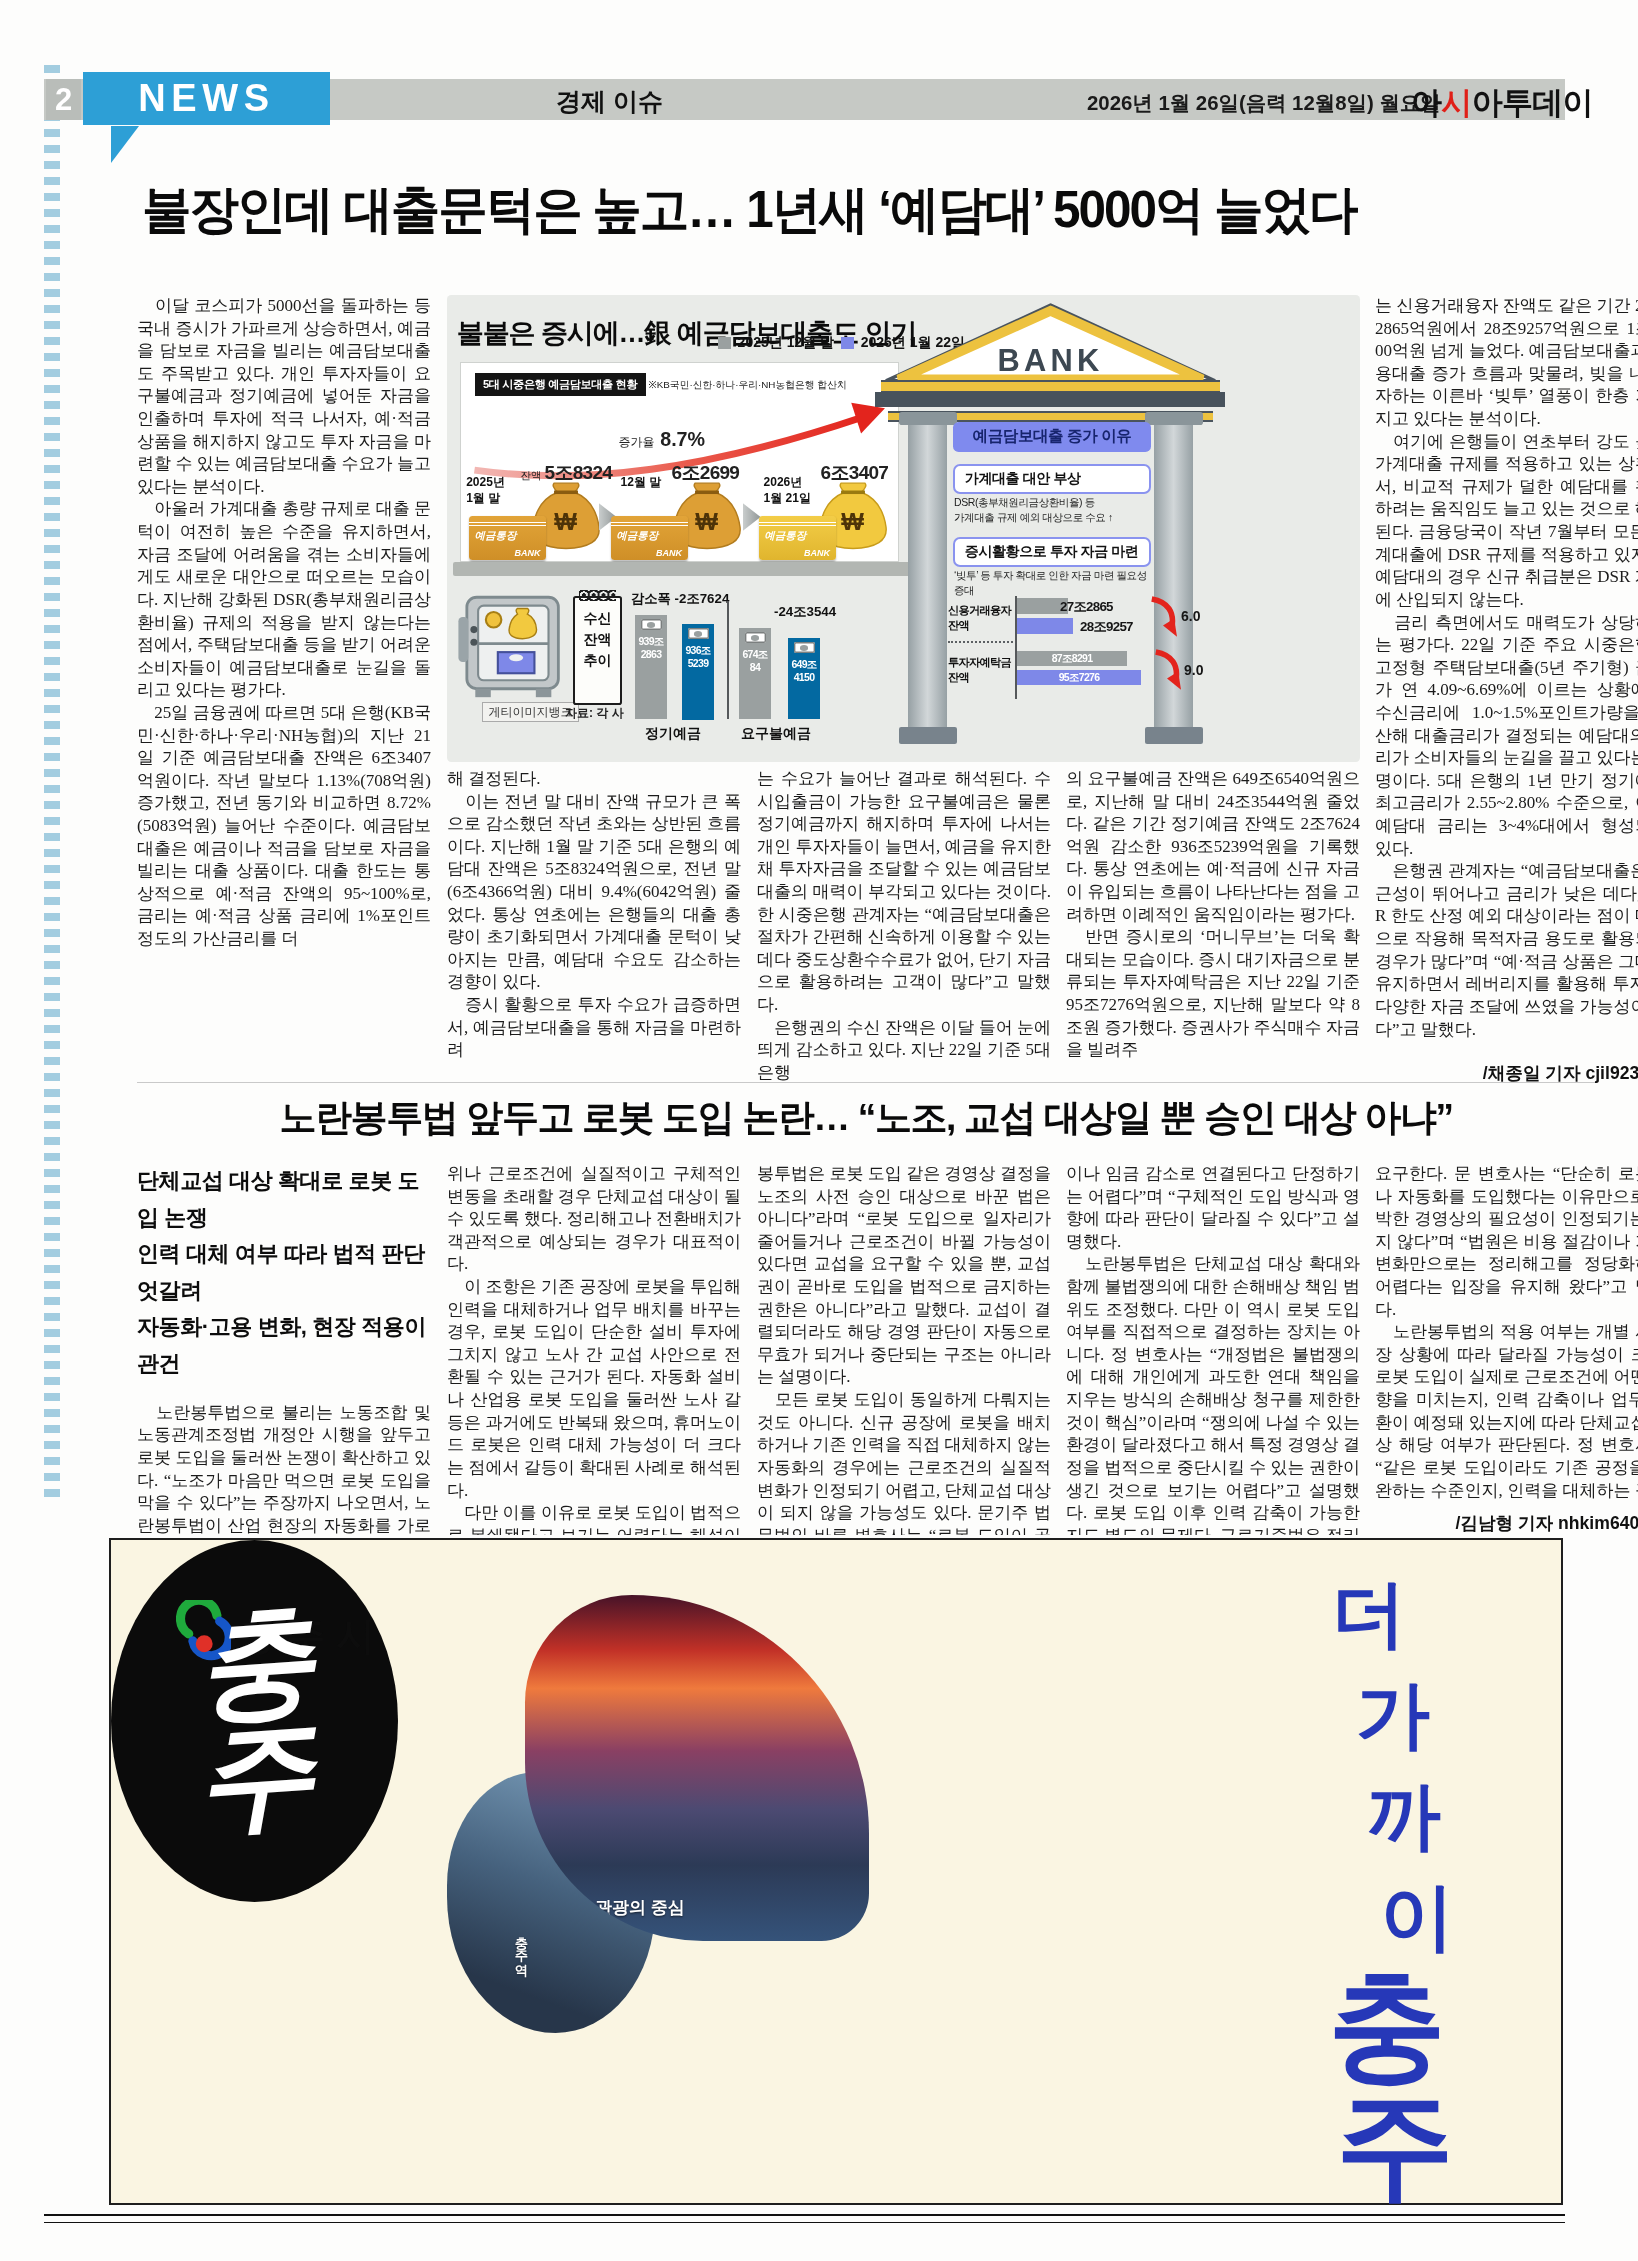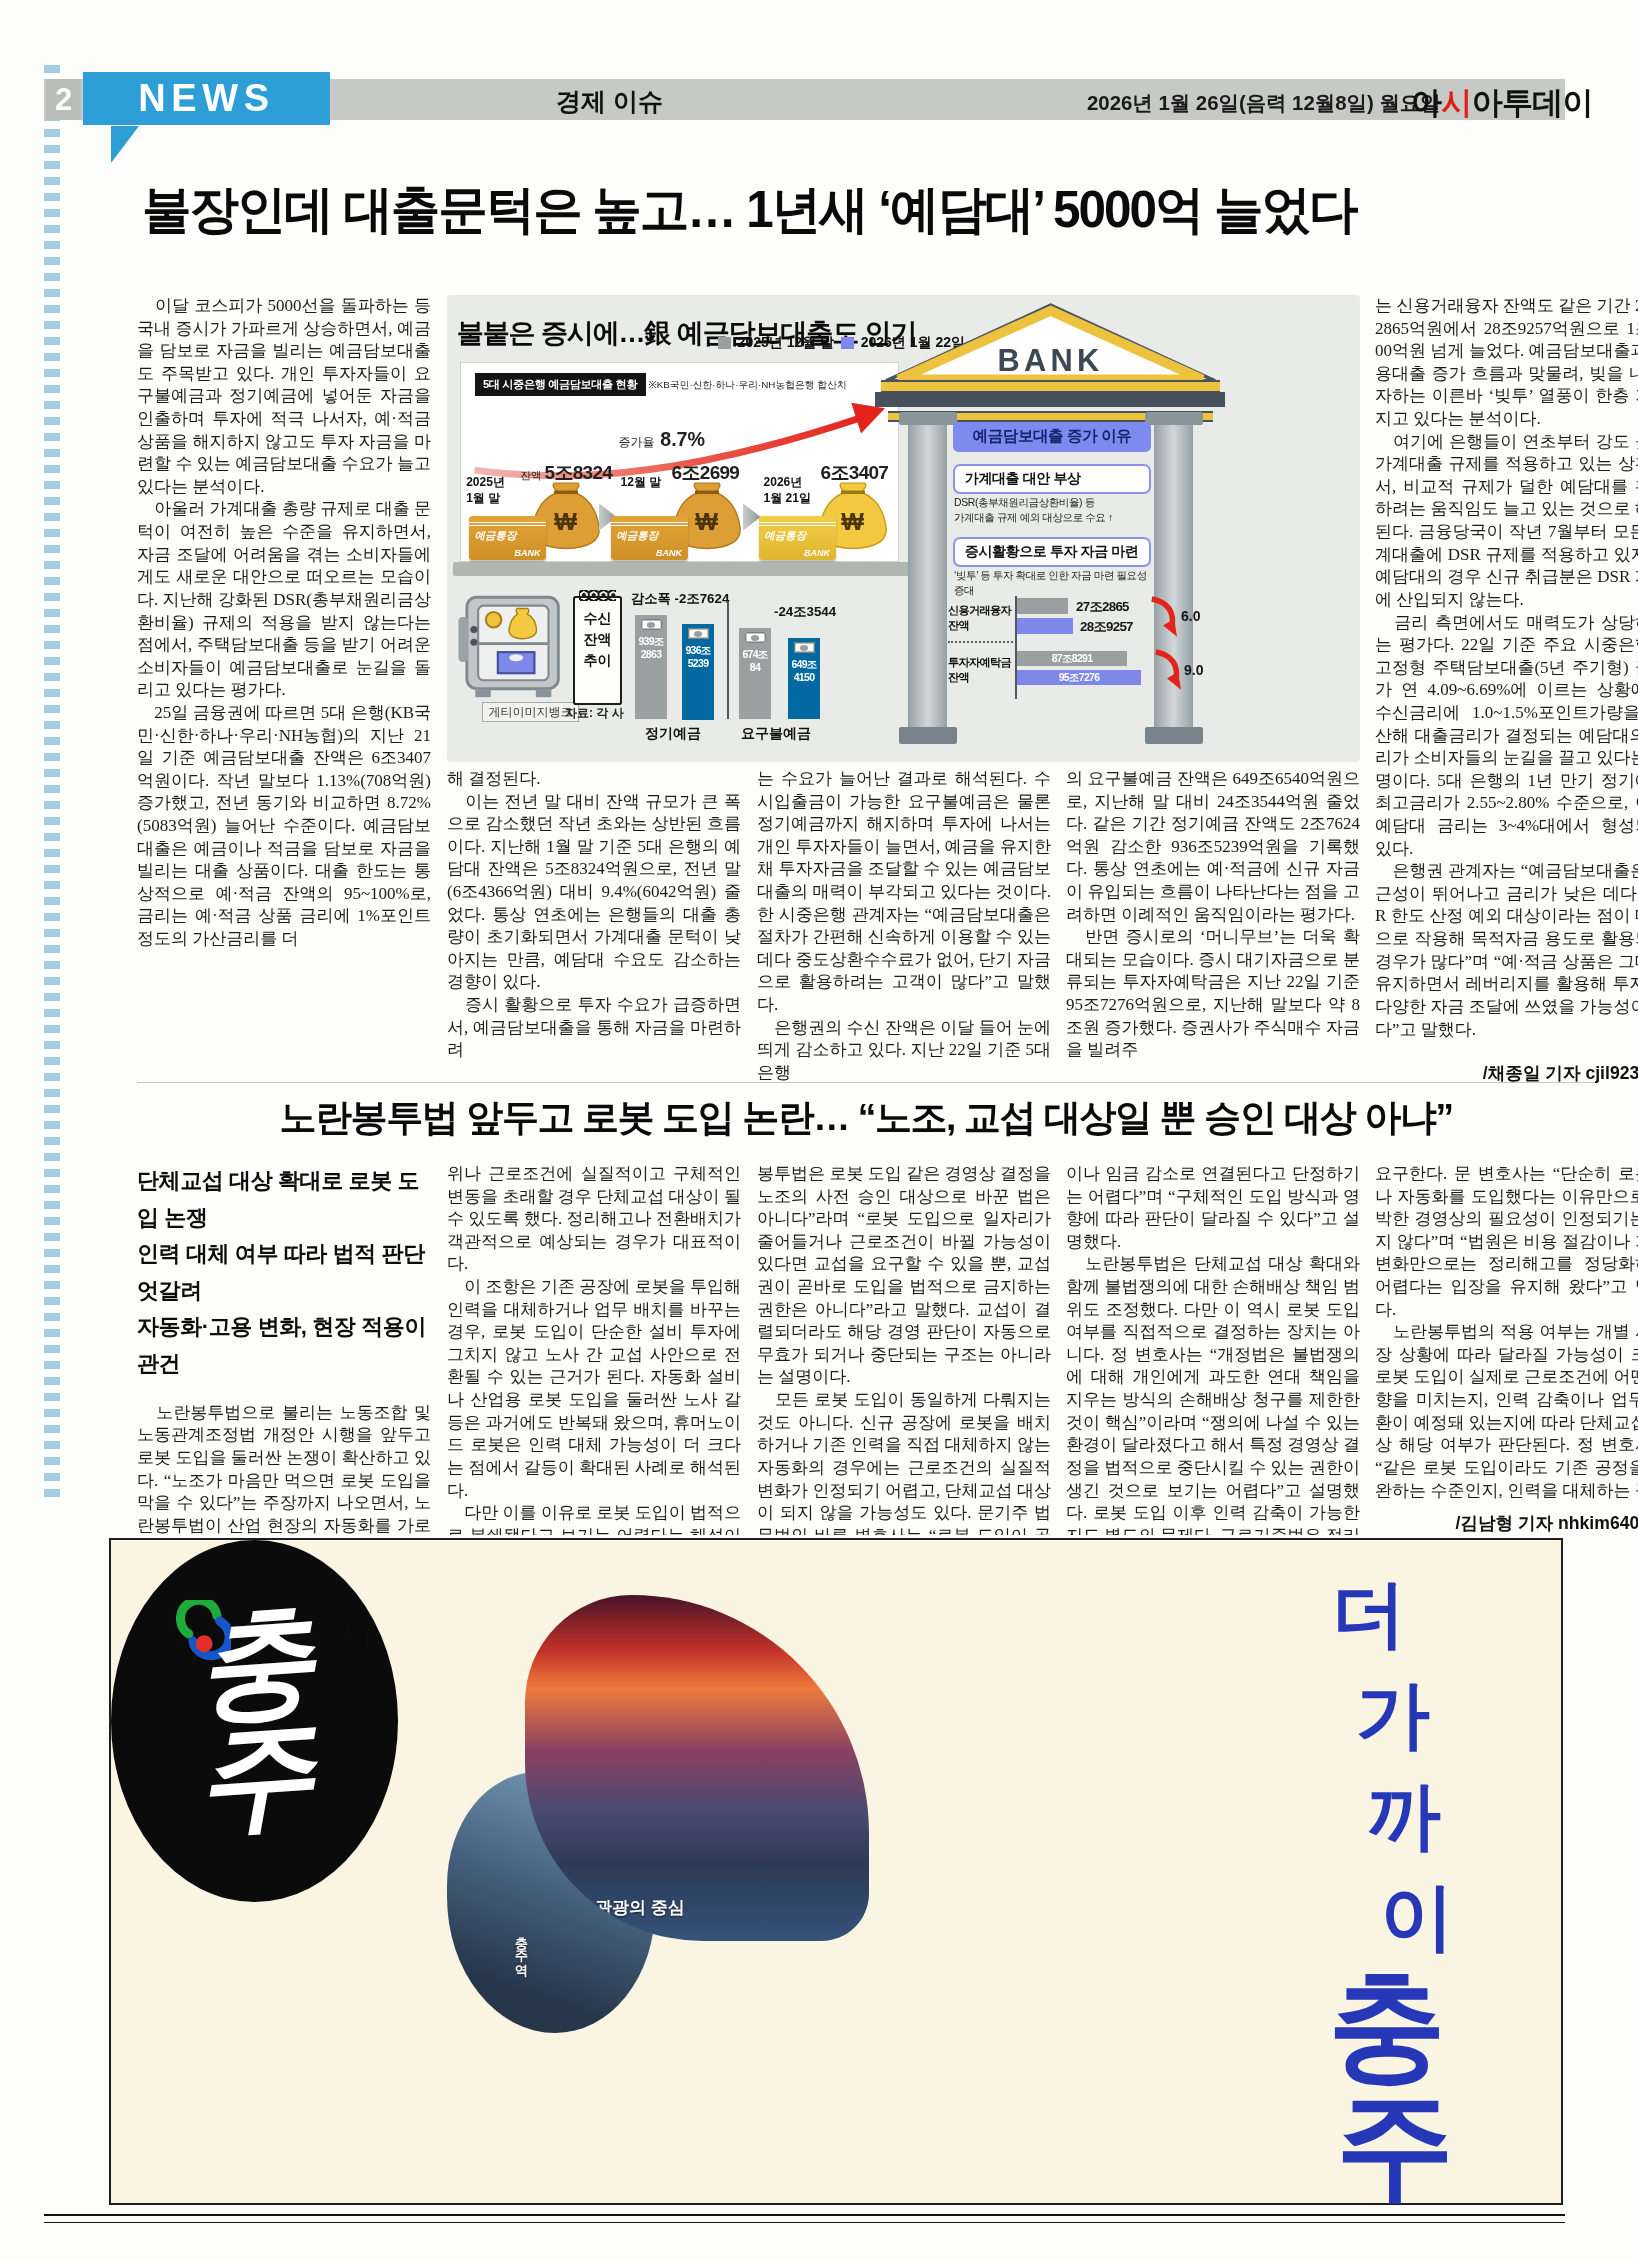--- a/index.html
+++ b/index.html
@@ -333,21 +333,21 @@
     <div class="abs rdesc rd1">DSR(총부채원리금상환비율) 등
 가계대출 규제 예외 대상으로 수요 ↑</div>
     <div class="abs rbox rb2">증시활황으로 투자 자금 마련</div>
     <div class="abs rdesc rd2">‘빚투’ 등 투자 확대로 인한 자금 마련 필요성 증대</div>
 
     <div class="abs bk-chart">
       <div class="abs bk-axis"></div>
       <div class="abs bk-lbl" style="left:0;top:7px;">신용거래융자
 잔액</div>
       <div class="abs hbar hbar-gray" style="left:69px;top:2.8px;width:51px;"></div>
-      <div class="abs hv-out" style="left:128px;top:2.8px;">27조2865</div>
+      <div class="abs hv-out" style="left:112px;top:2.8px;">27조2865</div>
       <div class="abs hbar hbar-blue" style="left:69px;top:22.5px;width:56px;"></div>
       <div class="abs hv-out" style="left:132px;top:22.5px;">28조9257</div>
       <svg class="abs" style="left:201px;top:0px;" width="28" height="41" viewBox="0 0 40 58">
         <path d="M4,4 C26,8 38,22 32,48" stroke="#e3241d" stroke-width="8" fill="none"></path>
         <polygon points="20,42 40,58 36,32" fill="#e3241d"></polygon>
       </svg>
       <div class="abs chg" style="left:233px;top:12.6px;">6.0</div>
       <div class="abs bk-dot"></div>
       <div class="abs bk-lbl" style="left:0;top:59px;">투자자예탁금
 잔액</div>

